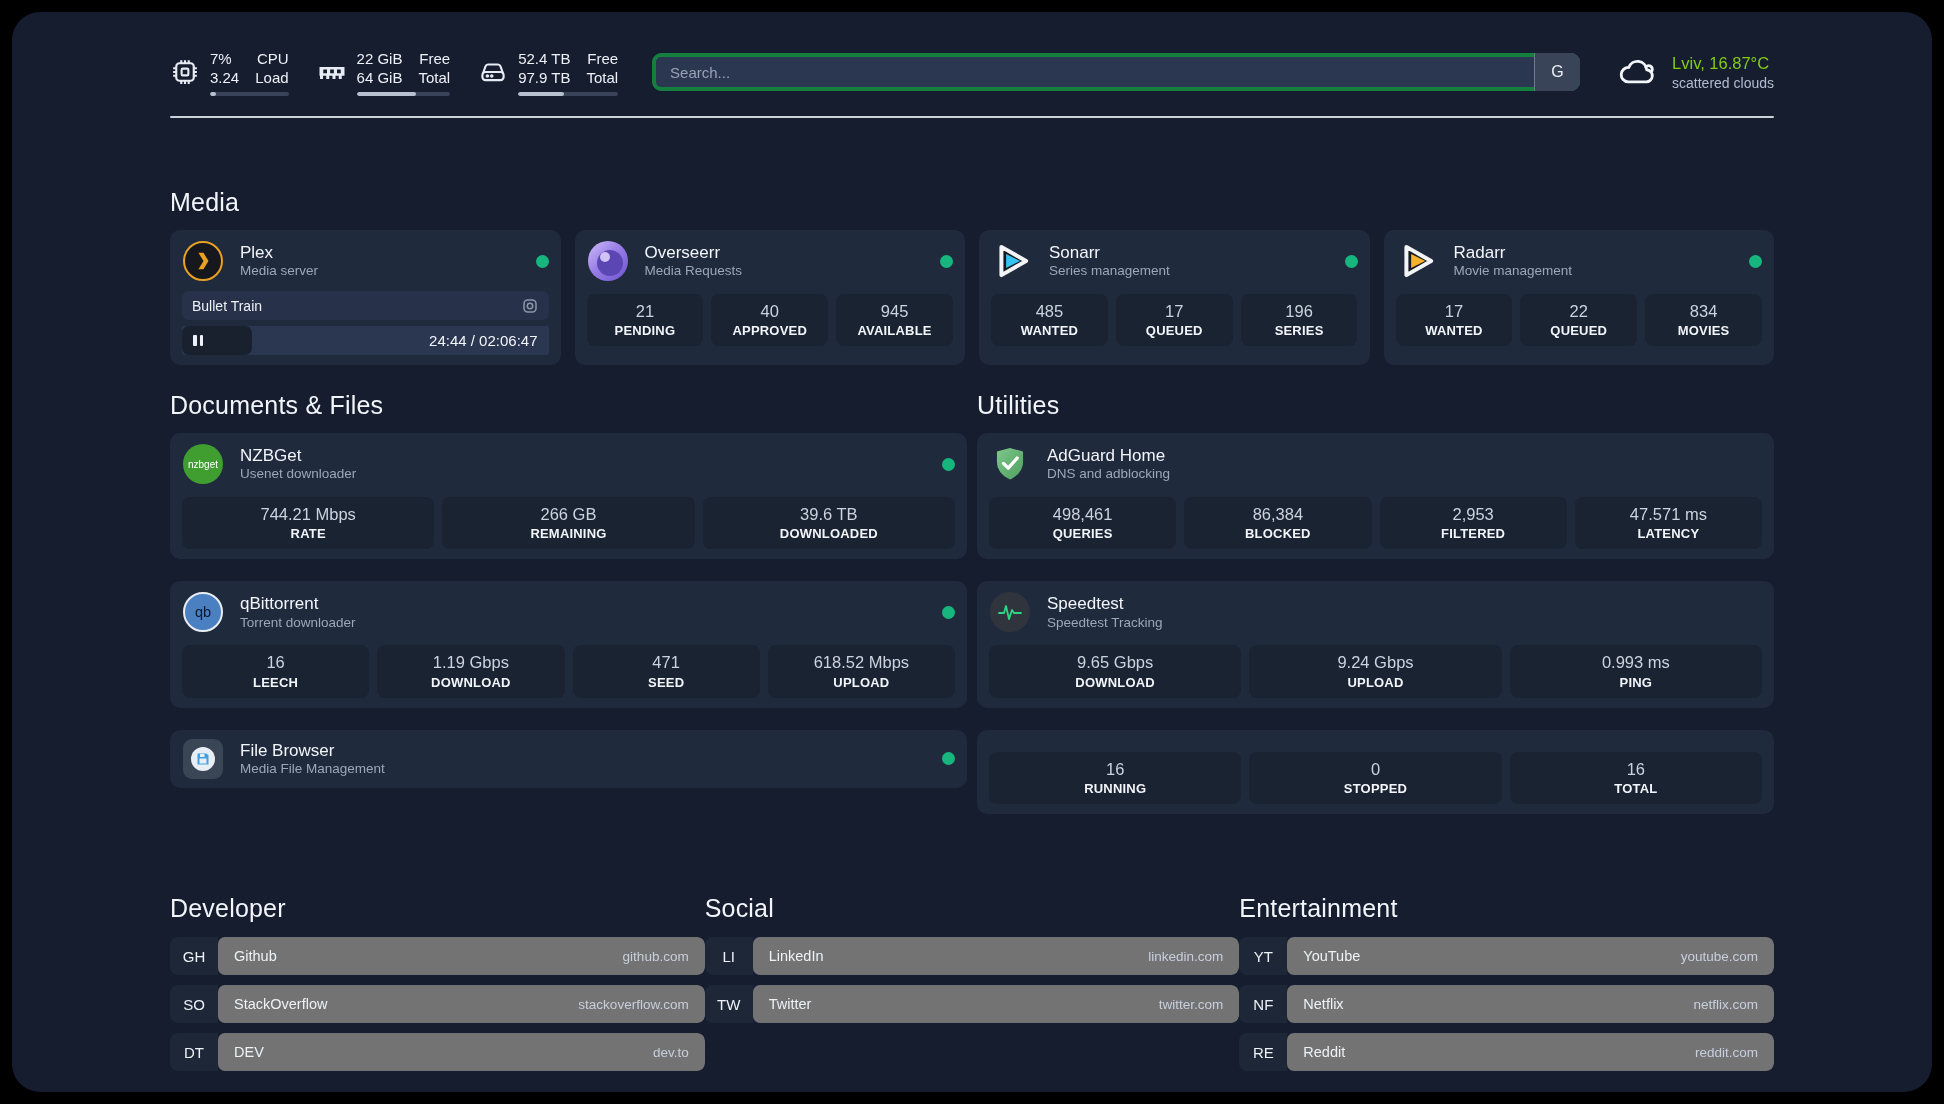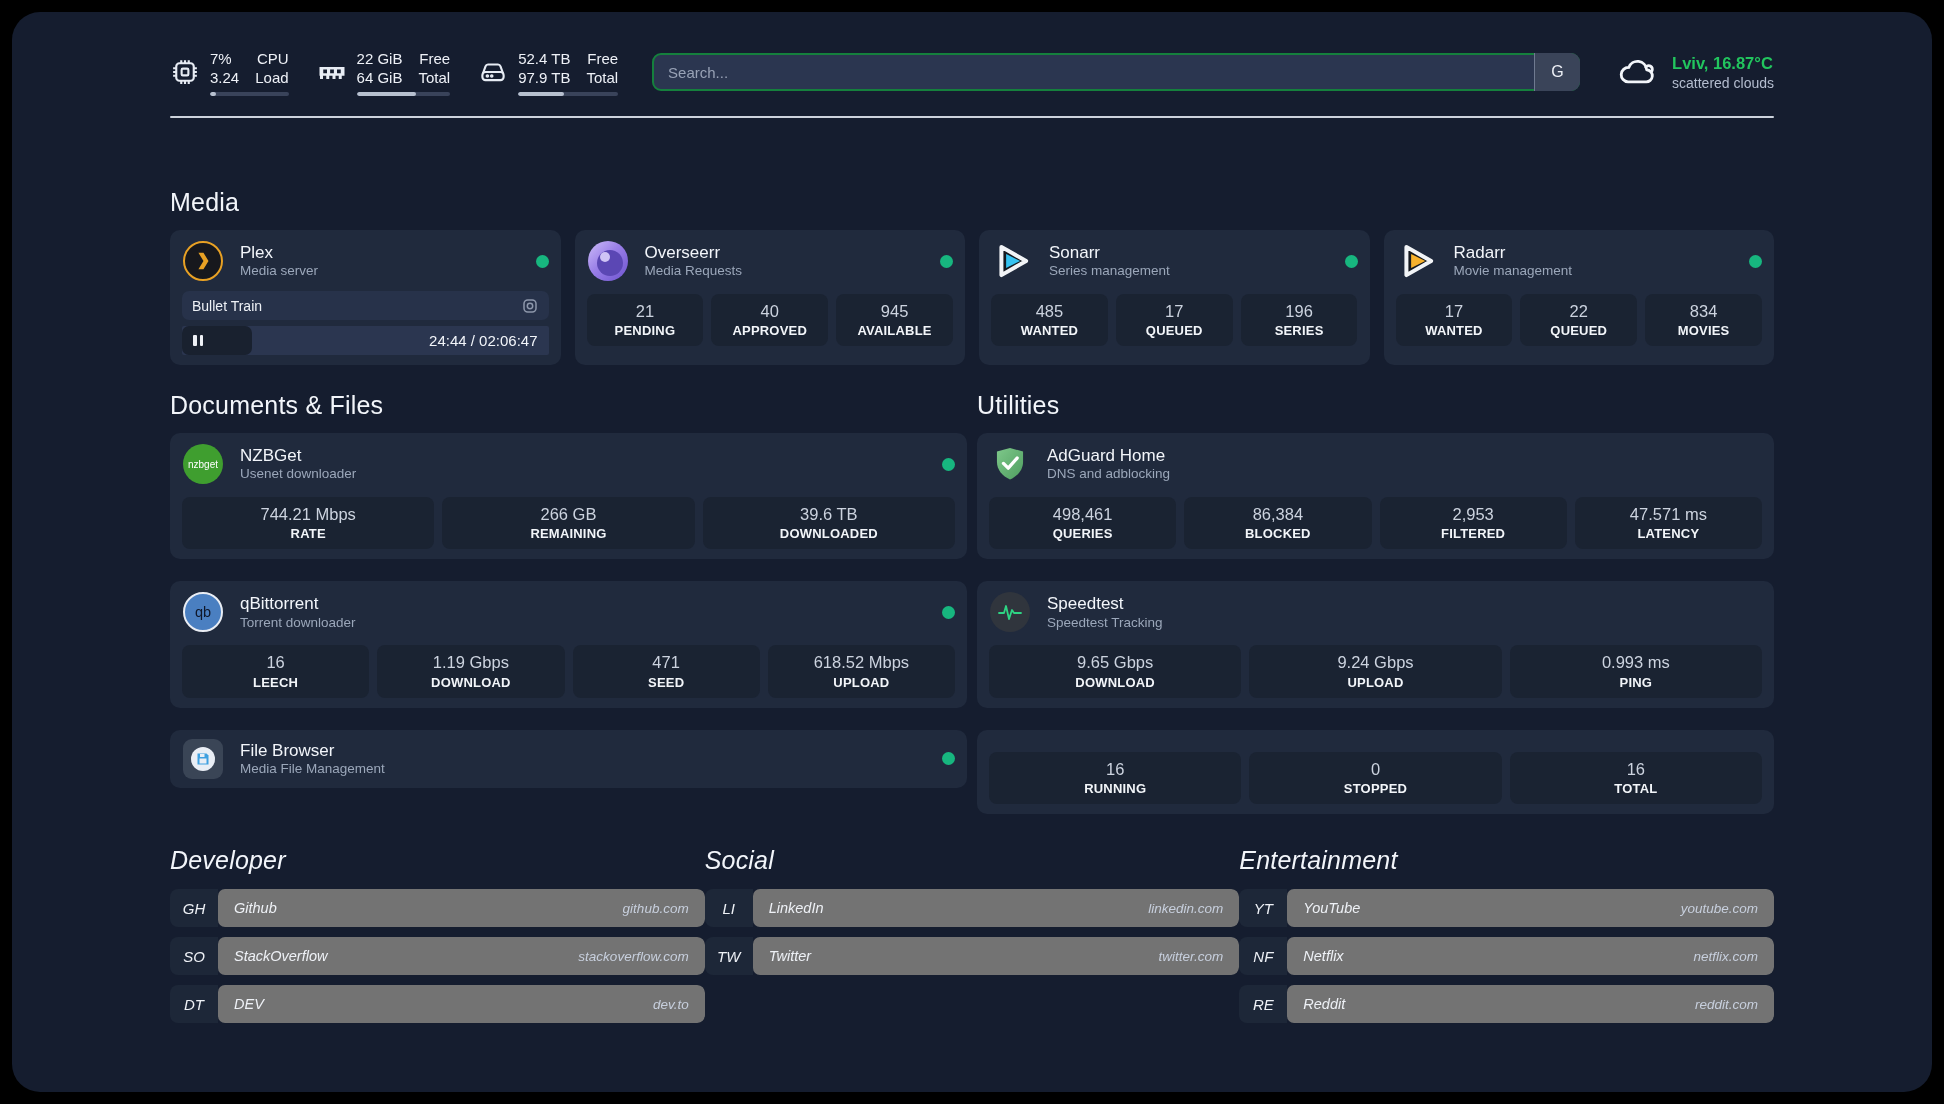--- a/index.html
+++ b/index.html
@@ -12,27 +12,27 @@
   .stat-group { display:flex; align-items:center; gap:10px; }
   .stat-group .sg-icon { width:30px; height:30px; color:#e7ecf4; flex:0 0 auto; }
   .sg-body { display:flex; flex-direction:column; }
   .sg-cols { display:flex; gap:16px; }
   .sg-col { display:flex; flex-direction:column; font-size:15px; line-height:1.3; color:#eef1f7; }
   .sg-col.labels { text-align:right; }
   .bar { margin-top:4px; height:4px; border-radius:2px; background:#39435a; overflow:hidden; }
   .bar-fill { height:100%; background:#b7c0cf; border-radius:2px; }
 
   .searchwrap { flex:1; margin-left:34px; position:relative; height:38px; }
-  .searchwrap input { width:100%; height:100%; background:#2b3650; border:2px solid #15803d; border-radius:9px; padding:0 56px 0 14px; color:#e7ebf2; font-size:15px; font-family:inherit; outline:none; }
+  .searchwrap input { width:100%; height:100%; background:#2b3650; border:4px solid #15803d; border-radius:9px; padding:0 56px 0 14px; color:#e7ebf2; font-size:15px; font-family:inherit; outline:none; }
   .searchwrap input::placeholder { color:#98a2b6; }
   .search-engine { position:absolute; top:0; right:0; width:46px; height:100%; background:#3a4459; border-left:1px solid #6f7a90; border-radius:0 9px 9px 0; display:flex; align-items:center; justify-content:center; color:#eef1f7; font-size:16px; }
 
   .weather { display:flex; align-items:center; gap:12px; margin-left:36px; }
   .weather .w-icon { width:44px; height:34px; color:#f2f5fa; }
-  .w-main { font-size:16.5px; color:#22c55e; line-height:1.3;font-weight:bold; }
+  .w-main { font-size:16.5px; color:#84cc16; line-height:1.3; }
   .w-sub { font-size:14px; color:#b4bdcf; }
 
   .divider { height:2px; background:#dce2ec; opacity:.92; margin-top:16px; border-radius:1px; }
 
   
   .section-heading { font-size:25px; font-weight:500; color:#f2f5fa; letter-spacing:.2px; }
   .media-heading { margin-top:70px; }
   .media-grid { display:grid; grid-template-columns:repeat(4,1fr); gap:14px; margin-top:13px; }
 
   .card { background:#202a3d; border-radius:10px; padding:10px 12px; }
@@ -58,21 +58,21 @@
   .pause span { width:3.5px; height:11px; background:#eef1f6; border-radius:1px; display:block; }
   .np-time { position:relative; margin-left:auto; padding-right:11px; font-size:15px; color:#f2f5fa; }
 
   .two-col { display:grid; grid-template-columns:1fr 1fr; gap:10px; margin-top:26px; align-items:start; }
   .col .section-heading { margin-bottom:13px; }
   .col .card { margin-bottom:22px; }
   .col .card:last-child { margin-bottom:0; }
   .card.compact { padding:8px 12px; }
 
   
-  .bookmarks { display:grid; grid-template-columns:1fr 1fr 1fr; margin-top:32px;font-style:italic; }
+  .bookmarks { display:grid; grid-template-columns:1fr 1fr 1fr; margin-top:80px; }
   .bm-heading { margin-bottom:14px; }
   .bm-row { display:flex; height:38px; margin-bottom:10px; border-radius:8px; overflow:hidden; cursor:pointer; }
   .bm-abbr { width:48px; background:#1d2738; color:#eef1f6; font-size:15px; display:flex; align-items:center; justify-content:center; flex:0 0 auto; }
   .bm-pill { flex:1; background:#737373; display:flex; align-items:center; justify-content:space-between; padding:8px 16px;border-radius:7px; }
   .bm-name { font-size:14.5px; color:#eef1f6; }
   .bm-url { font-size:13.5px; color:#c7cfdd; }
 
   
   .plex-circle { width:40px; height:40px; border-radius:50%; background:#17181d; border:2px solid #e8a124; display:flex; align-items:center; justify-content:center; }
   .overseerr-circle { width:40px; height:40px; border-radius:50%; background:linear-gradient(135deg,#cdbdf8 0%,#9a7fe8 45%,#6d53cf 100%); position:relative; overflow:hidden; }

